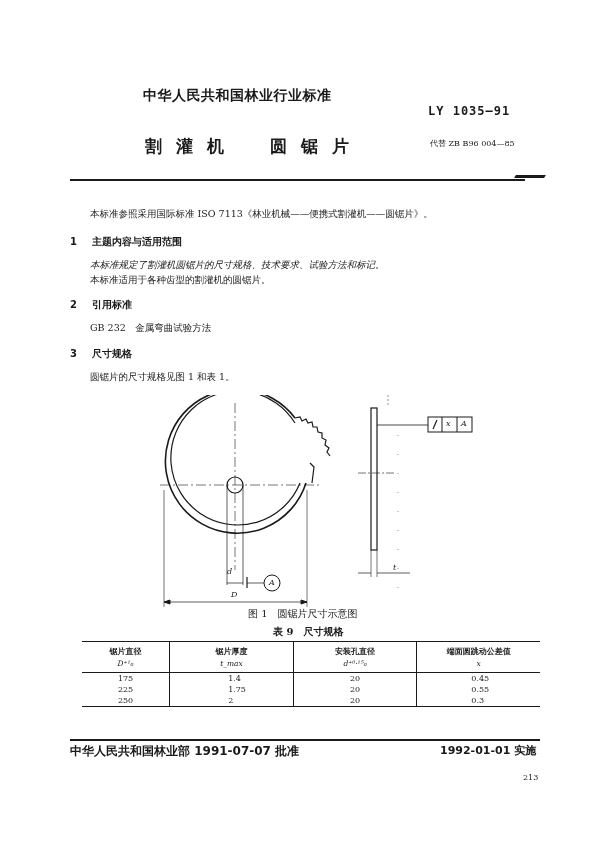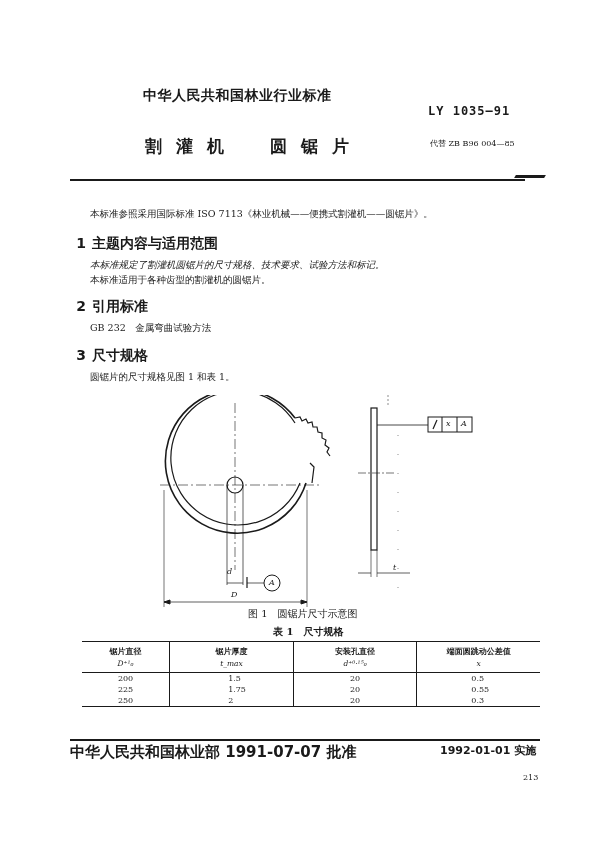--- a/index.html
+++ b/index.html
@@ -13,41 +13,41 @@
   .std-code { left: 428px; top: 104px; font-size: 12px; font-weight: bold; letter-spacing: 1px; }
   .doc-title { left: 145px; top: 135px; font-size: 17px; font-weight: bold; word-spacing: 6px; }
   .doc-title span { display: inline-block; margin-right: 14px; }
   .doc-title .gap { margin-right: 46px; }
   .replaces { left: 430px; top: 138px; font-size: 8px; }
 
   .rule-top { left: 70px; top: 179px; width: 455px; height: 2px; background: #1a1a1a; }
   .rule-tail { left: 515px; top: 175px; width: 30px; height: 3px; background: #1a1a1a; transform: skewX(-30deg); }
 
   .para { font-size: 9.5px; line-height: 14px; }
-  .h-sec { font-size: 14px; font-weight: bold; text-align: center; }
+  .h-sec { font-size: 10px; font-weight: bold; }
   .h-sec .num { display: inline-block; width: 22px; }
 
   
   .figure { left: 140px; top: 395px; width: 360px; height: 215px; }
   .fig-cap { left: 248px; top: 607px; font-size: 10px; }
   .tbl-cap { left: 273px; top: 625px; font-size: 10px; font-weight: bold; }
 
   
   .table { left: 82px; top: 641px; width: 458px; border-collapse: collapse; font-size: 8px; }
   .table th { font-weight: bold; text-align: center; padding: 3px 2px 2px 2px; border-top: 1.5px solid #1a1a1a;
               border-bottom: 1px solid #1a1a1a; line-height: 12px; }
   .table th .sym { font-style: italic; font-weight: normal; font-size: 7.5px; }
   .table td { text-align: center; padding: 0; height: 11px; line-height: 11px; font-size: 8px; }
   .table th + th, .table td + td { border-left: 1px solid #1a1a1a; }
   .table tbody tr:last-child td { border-bottom: 1px solid #1a1a1a; }
   .table td.c2 { text-align: left; padding-left: 58px; }
   .table td.c4 { text-align: left; padding-left: 54px; }
 
   .rule-bottom { left: 70px; top: 739px; width: 470px; height: 2px; background: #1a1a1a; }
-  .approve { left: 70px; top: 743px; font-size: 15px; font-weight: bold; }
+  .approve { left: 70px; top: 743px; font-size: 12px; font-weight: bold; }
   .implement { left: 440px; top: 743px; font-size: 11px; font-weight: bold; }
   .page-num { left: 523px; top: 773px; font-size: 8px; }
 </style>
 </head>
 <body>
 
 <div class="abs std-title sans">中华人民共和国林业行业标准</div>
 <div class="abs std-code mono">LY 1035—91</div>
 <div class="abs doc-title sans">
   <span>割</span><span>灌</span><span class="gap">机</span><span>圆</span><span>锯</span><span>片</span>
@@ -127,37 +127,37 @@
   </svg>
   <span class="abs" style="left:87px; top:172px; font-size:8px; font-style:italic;">d</span>
   <span class="abs" style="left:129px; top:183px; font-size:8px; font-style:italic;">A</span>
   <span class="abs" style="left:91px; top:195px; font-size:8px; font-style:italic;">D</span>
   <span class="abs" style="left:253px; top:168px; font-size:8px; font-style:italic;">t</span>
   <span class="abs" style="left:306px; top:24px; font-size:8px; font-style:italic;">x</span>
   <span class="abs" style="left:321px; top:24px; font-size:8px; font-style:italic;">A</span>
 </div>
 
 <div class="abs fig-cap">图 1　圆锯片尺寸示意图</div>
-<div class="abs tbl-cap">表 1　尺寸规格</div>
+<div class="abs tbl-cap">表 9　尺寸规格</div>
 
 <table class="abs table">
   <thead>
     <tr>
       <th style="width:82px;"><span>锯片直径</span><br><span class="sym">D⁺¹₀</span></th>
       <th style="width:117px;"><span>锯片厚度</span><br><span class="sym">t_max</span></th>
       <th style="width:117px;"><span>安装孔直径</span><br><span class="sym">d⁺⁰·¹⁵₀</span></th>
       <th style="width:117px;"><span>端面圆跳动公差值</span><br><span class="sym">x</span></th>
     </tr>
   </thead>
   <tbody>
     <tr>
-        <td>200</td>
-        <td class="c2">1.5</td>
+        <td>175</td>
+        <td class="c2">1.4</td>
         <td>20</td>
-        <td class="c4">0.5</td>
+        <td class="c4">0.45</td>
       </tr>
     <tr>
         <td>225</td>
         <td class="c2">1.75</td>
         <td>20</td>
         <td class="c4">0.55</td>
       </tr>
     <tr>
         <td>250</td>
         <td class="c2">2</td>

